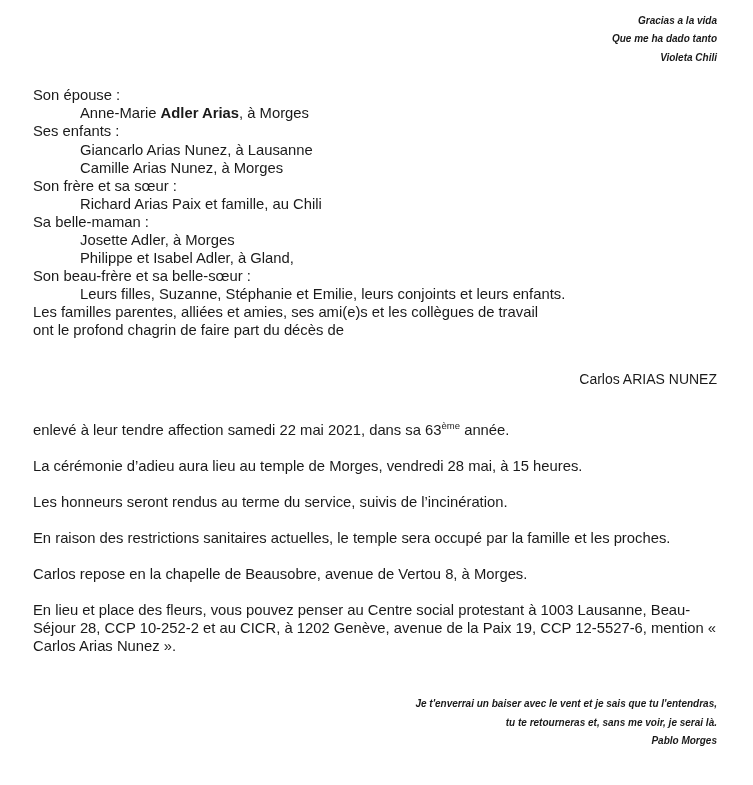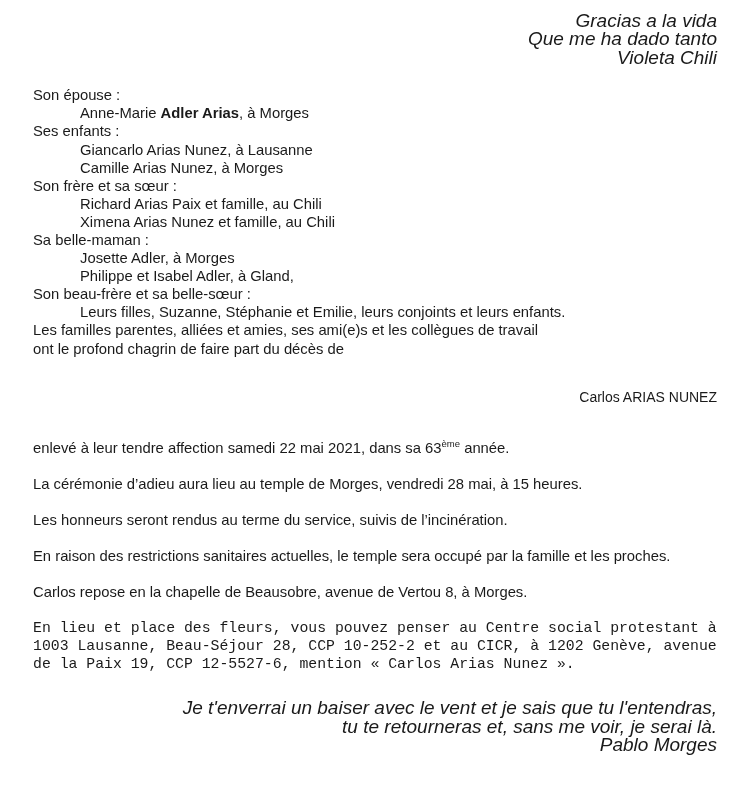--- a/index.html
+++ b/index.html
@@ -14,25 +14,26 @@
   .page {
     width: 753px;
     height: 785px;
     background: #ffffff;
     padding: 10px 36px 10px 33px;
   }
   
   .quote {
     font-style: italic;
     text-align: right;
-    font-size: 19px;
+    font-size: 10px;
     line-height: 18.4px;
+    font-weight: bold;
   }
   .quote-top { margin-top: 2px; }
-  .quote-bottom { margin-top: 26px; }
+  .quote-bottom { margin-top: 40px; }
   
   .family {
     margin-top: 19px;
     font-size: 14.8px;
     line-height: 18.1px;
   }
   .fam-line { white-space: nowrap; }
   .fam-line.indent { padding-left: 47px; }
   .fam-line b { font-weight: bold; }
   .closing { margin-top: 0; }
@@ -43,21 +44,21 @@
     font-size: 14px;
     margin-top: 31px;
   }
   
   .announcement {
     margin-top: 34px;
     font-size: 14.8px;
     line-height: 18.2px;
   }
   .announcement p { margin: 0 0 17.8px 0; }
-  .announcement p:last-child { margin-bottom: 0; font-family: Liberation Mono, monospace; }
+  .announcement p:last-child { margin-bottom: 0; }
   .announcement sup {
     font-size: 9.5px;
     vertical-align: super;
     line-height: 0;
   }
 </style>
 </head>
 <body>
 
 <div class="page">
@@ -69,21 +70,20 @@
   </div>
 
   <div class="family">
     <div class="fam-line">Son épouse :</div>
     <div class="fam-line indent"><span>Anne-Marie </span><b>Adler Arias</b><span>, à Morges</span></div>
     <div class="fam-line">Ses enfants :</div>
     <div class="fam-line indent">Giancarlo Arias Nunez, à Lausanne</div>
     <div class="fam-line indent">Camille Arias Nunez, à Morges</div>
     <div class="fam-line">Son frère et sa sœur :</div>
     <div class="fam-line indent">Richard Arias Paix et famille, au Chili</div>
-    <div class="fam-line indent">Ximena Arias Nunez et famille, au Chili</div>
     <div class="fam-line">Sa belle-maman :</div>
     <div class="fam-line indent">Josette Adler, à Morges</div>
     <div class="fam-line indent">Philippe et Isabel Adler, à Gland,</div>
     <div class="fam-line">Son beau-frère et sa belle-sœur :</div>
     <div class="fam-line indent">Leurs filles, Suzanne, Stéphanie et Emilie, leurs conjoints et leurs enfants.</div>
     <div class="fam-line closing">Les familles parentes, alliées et amies, ses ami(e)s et les collègues de travail</div>
     <div class="fam-line">ont le profond chagrin de faire part du décès de</div>
   </div>
 
   <div class="deceased-name">Carlos ARIAS NUNEZ</div>

